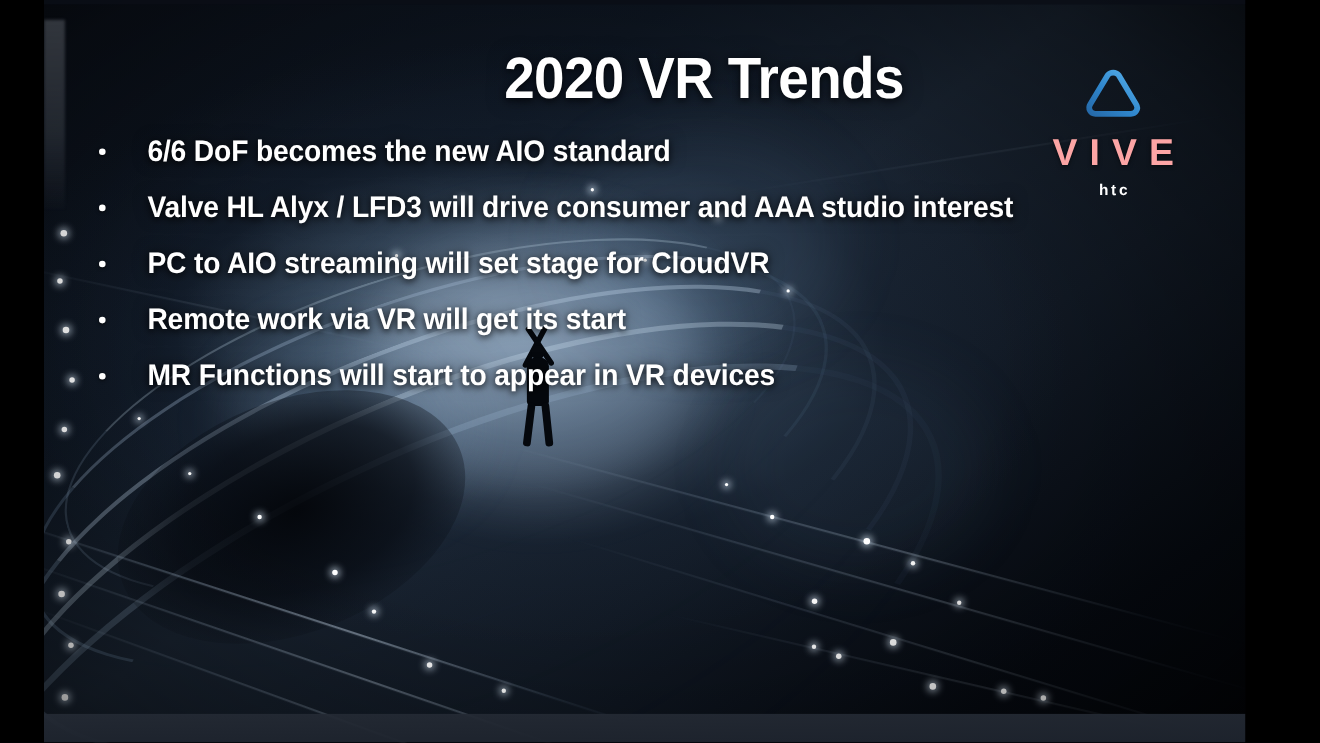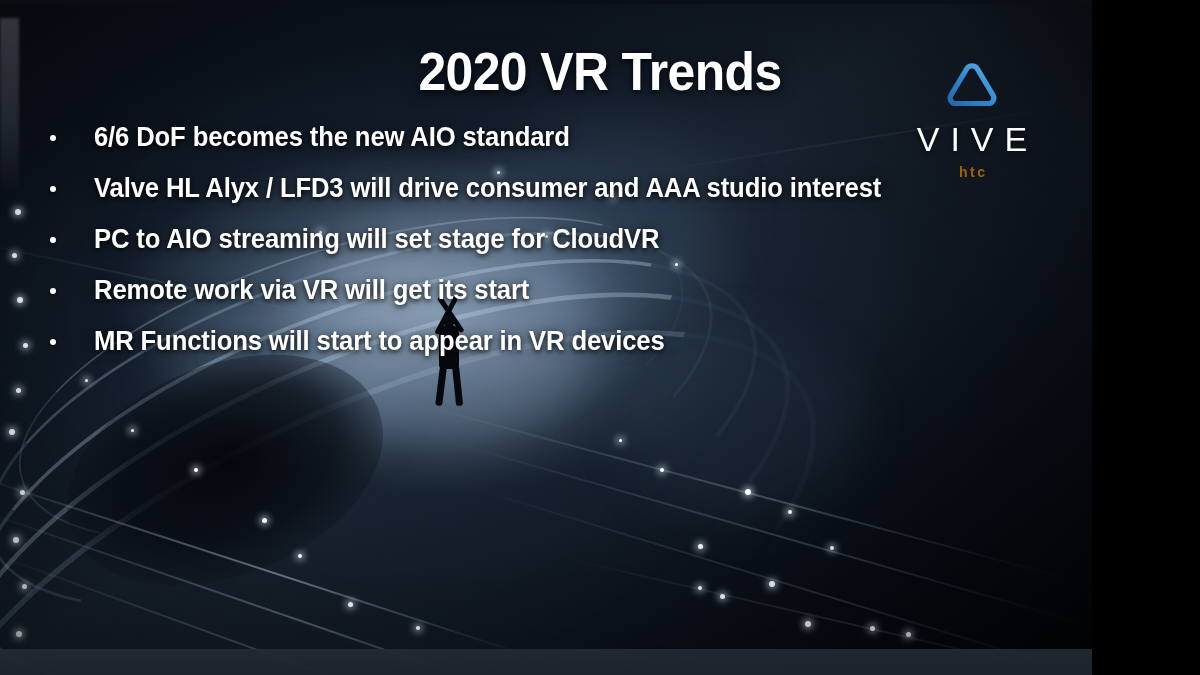--- a/index.html
+++ b/index.html
@@ -11,20 +11,21 @@
     overflow:hidden;
     font-family:"Liberation Sans", sans-serif;
   }
 
   
   #slide {
     position:relative;
     width:1092px; height:675px;
     background:#05070d;
     overflow:hidden;
+    margin-left:40px;
   }
 
   
   .bg-layer { position:absolute; inset:0; pointer-events:none; }
 
   
   .bg-base {
     background:
       radial-gradient(58% 52% at 40% 46%, rgba(146,174,202,0.50) 0%, rgba(96,126,158,0.30) 26%, rgba(40,58,82,0.16) 52%, rgba(8,12,20,0) 78%),
       radial-gradient(34% 30% at 36.5% 45%, rgba(200,222,240,0.42) 0%, rgba(140,175,205,0.18) 45%, rgba(20,30,44,0) 75%),
@@ -174,34 +175,34 @@
   
   .brand {
     position:absolute; right:45px; top:62px;
     width:150px;
     display:flex; flex-direction:column; align-items:center;
   }
   .brand-mark { width:56px; height:48px; display:block; }
   .brand-wordmark {
     margin-top:12px;
     font-size:34px;
-    font-weight:400;
+    font-weight:700;
     letter-spacing:11px;
     text-indent:11px;
-    color:#ffffff;
+    color:#fca5a5;
     line-height:1;
     text-shadow:0 1px 4px rgba(0,0,0,0.6);
   }
   .brand-sub {
     margin-top:9px;
     font-size:14px;
     font-weight:700;
     letter-spacing:2.5px;
     text-indent:2.5px;
-    color:#a16207;
+    color:#ffffff;
     line-height:1;
   }
 </style>
 </head>
 <body>
 
 <div id="slide">
 
   <div class="bg-layer bg-base"></div>
 

